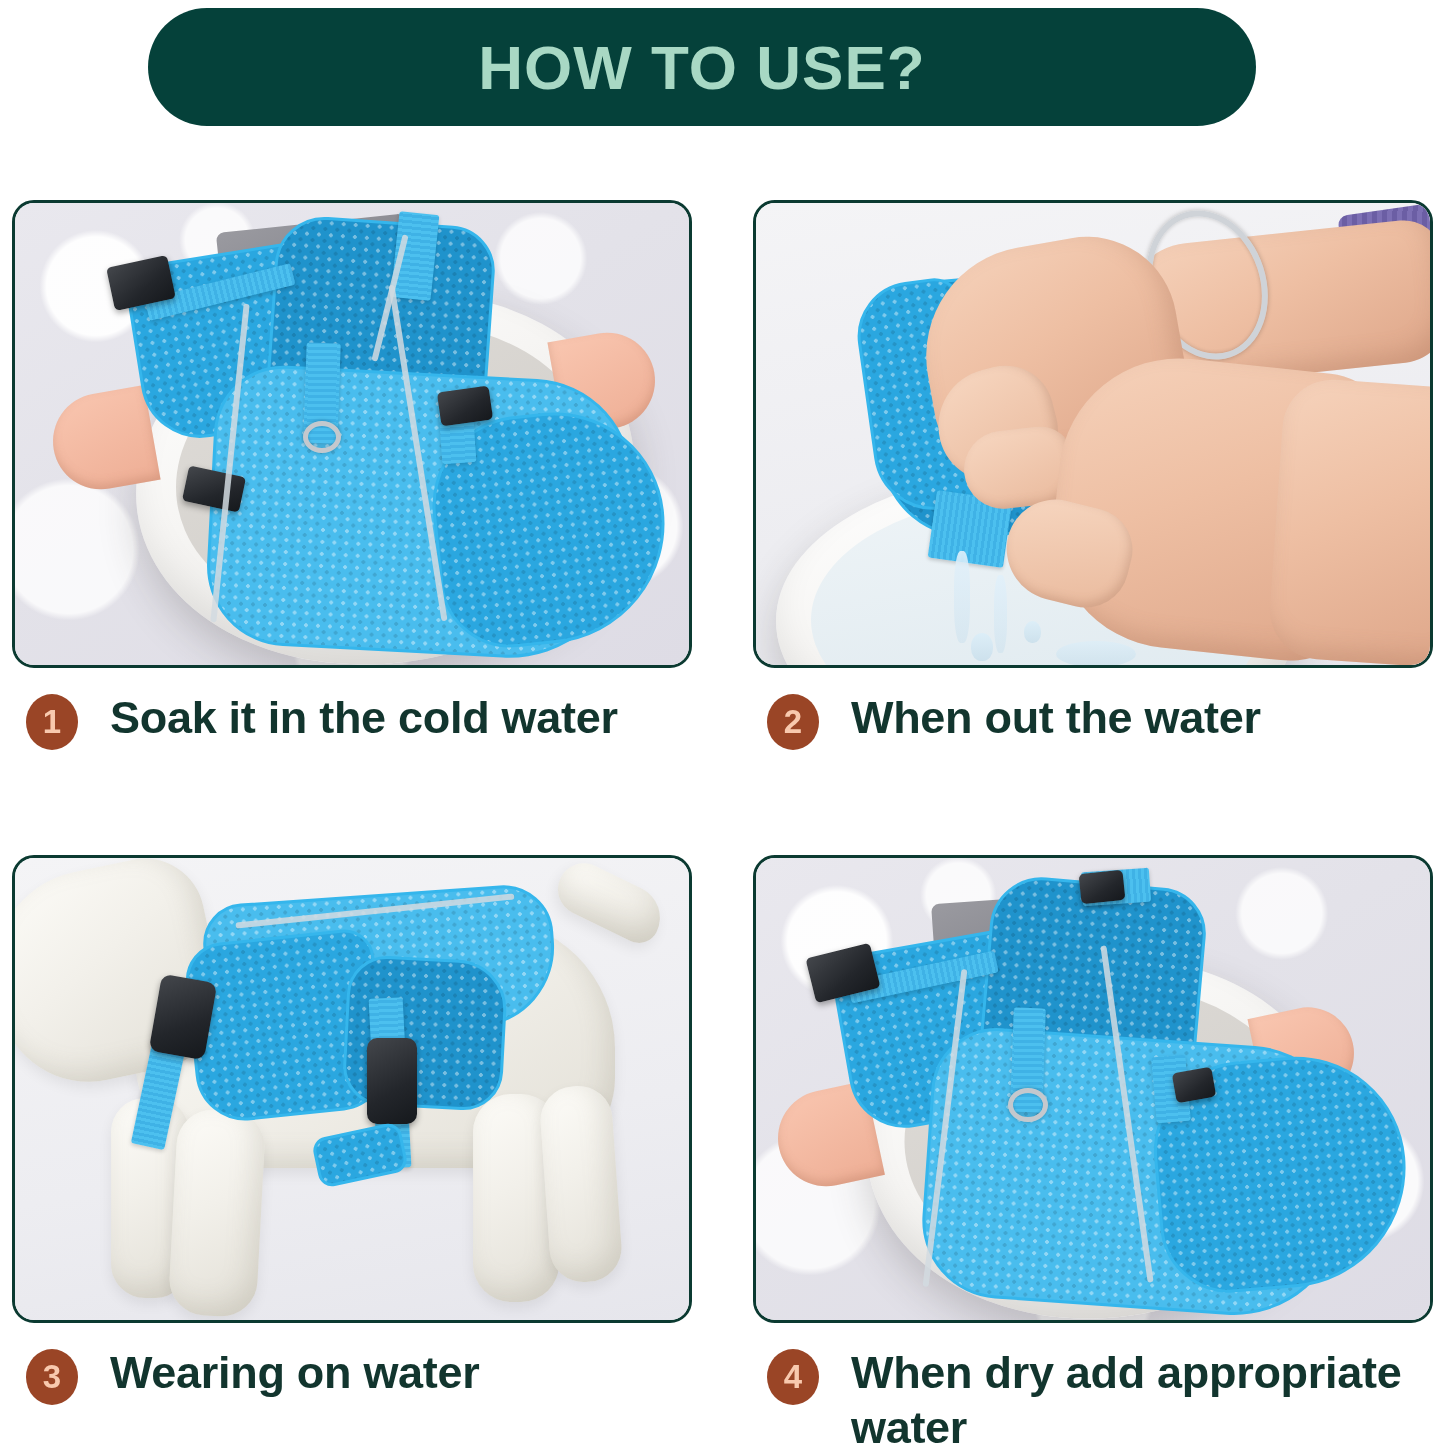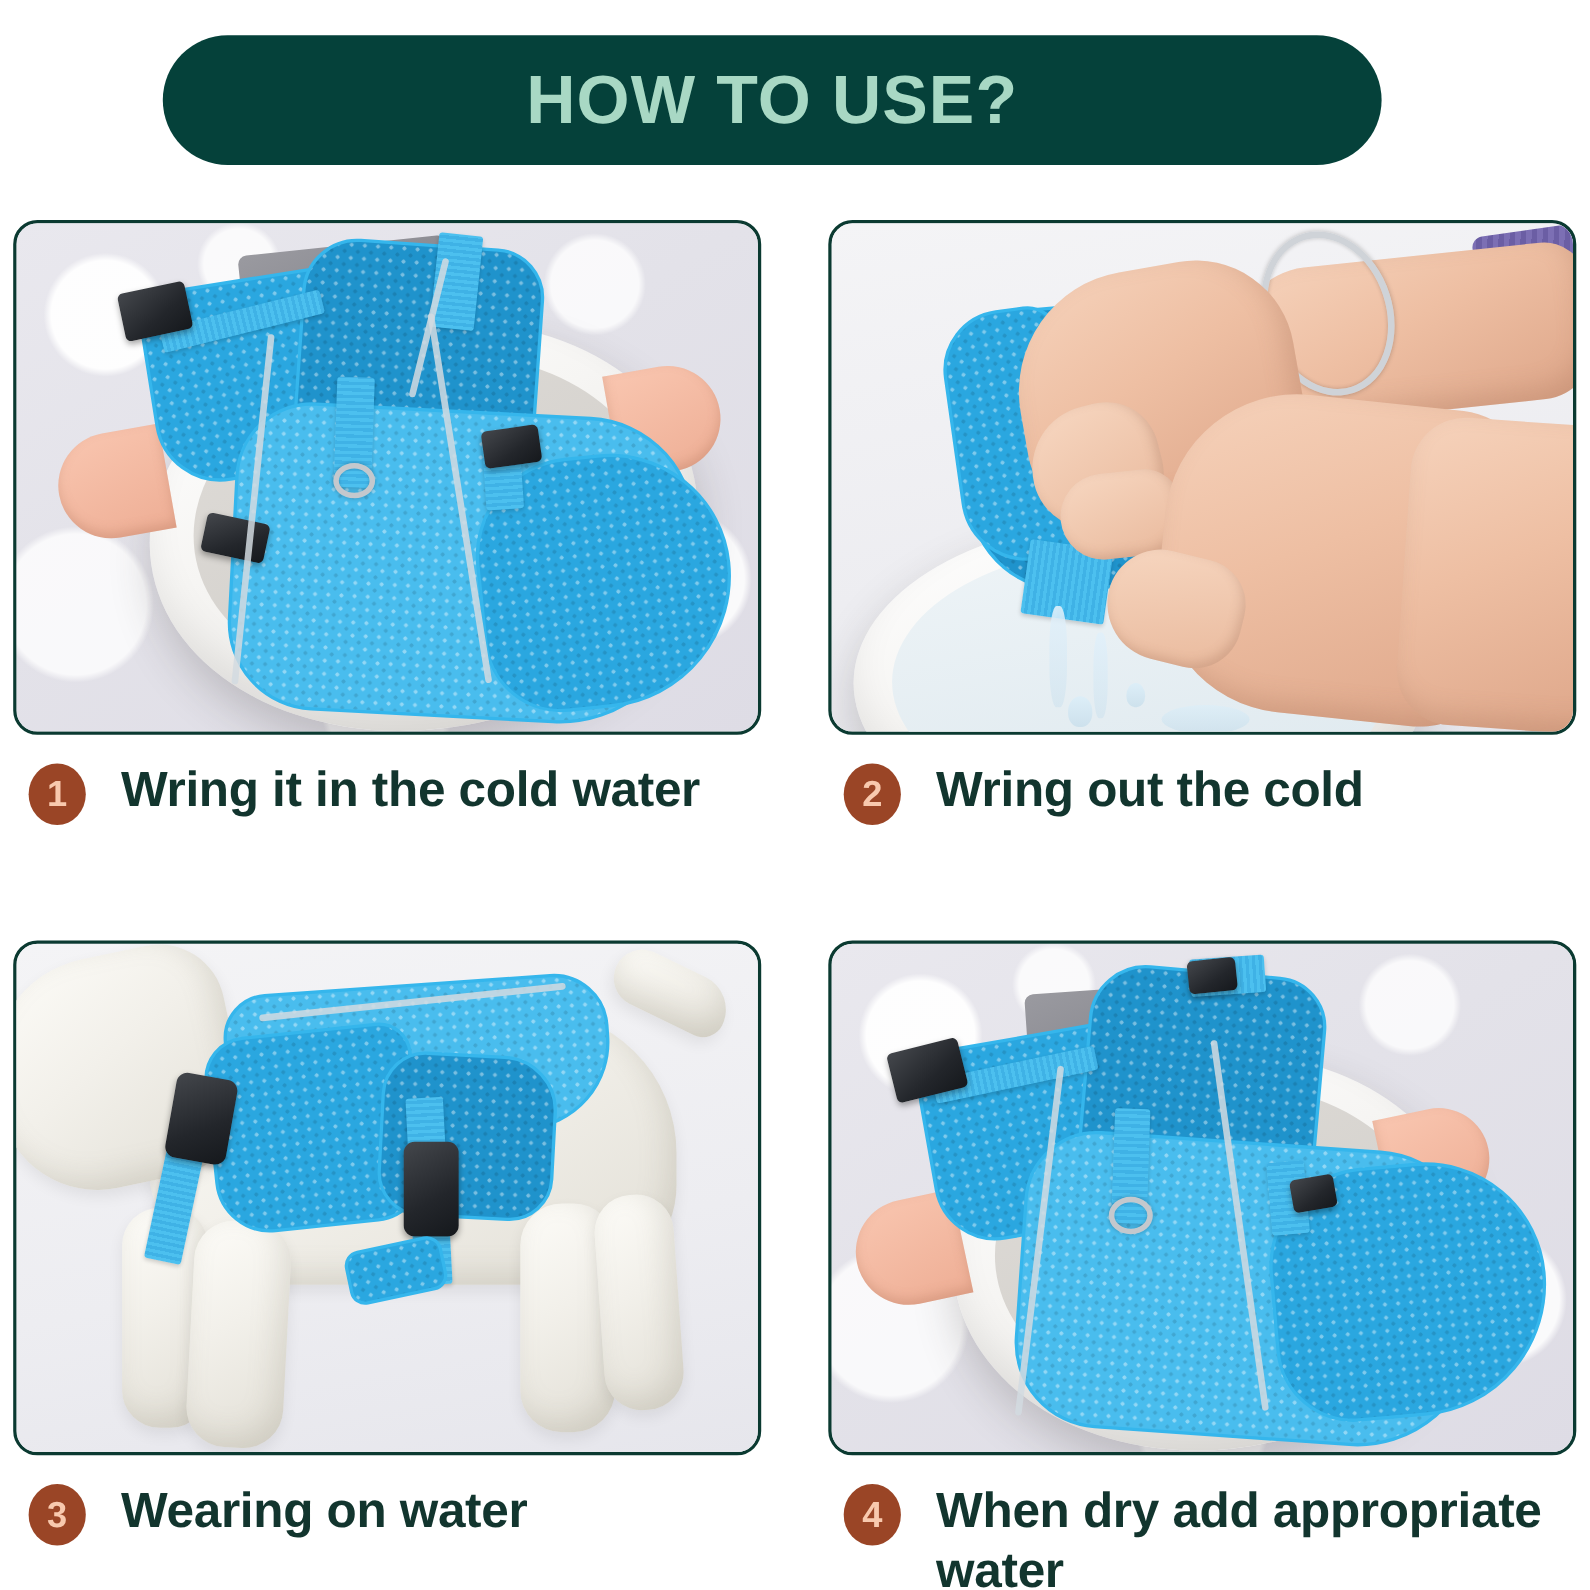--- a/index.html
+++ b/index.html
@@ -10,21 +10,21 @@
     background: #ffffff;
     font-family: "Liberation Sans", sans-serif;
     overflow: hidden;
     position: relative;
   }
 
   
   .banner {
     position: absolute;
     left: 148px;
-    top: 32px;
+    top: 8px;
     width: 1108px;
     height: 118px;
     background: #05413A;
     border-radius: 62px;
     display: flex;
     align-items: center;
     justify-content: center;
   }
   .banner-title {
     color: #A8D8C4;
@@ -251,21 +251,21 @@
         <div class="buckle" style="left:424px; top:186px; width:52px; height:34px; transform:rotate(-8deg);"></div>
         <div class="buckle" style="left:170px; top:268px; width:58px; height:36px; transform:rotate(12deg);"></div>
 
         <div class="reflect" style="left:212px; top:100px; width:6px; height:320px; border-radius:6px; transform:rotate(6deg);"></div>
         <div class="reflect" style="left:400px; top:80px; width:6px; height:340px; border-radius:6px; transform:rotate(-9deg);"></div>
         <div class="reflect" style="left:372px; top:30px; width:6px; height:130px; border-radius:6px; transform:rotate(14deg);"></div>
       </div>
     </div>
     <div class="caption">
       <div class="badge">1</div>
-      <div class="caption-text">Wring it in the cold water</div>
+      <div class="caption-text">Soak it in the cold water</div>
     </div>
   </div>
 
   <div class="step s2">
     <div class="photo">
       <div class="scene">
         <div class="bg-plain"></div>
 
         <div class="basin" style="left:20px; top:268px; width:520px; height:300px;"></div>
         <div class="basin-inner" style="left:55px; top:292px; width:450px; height:250px; background:linear-gradient(170deg,#eef4f7 0%,#dde8ee 100%);"></div>
@@ -292,21 +292,21 @@
 
         <div class="waterstream" style="left:198px; top:348px; width:16px; height:92px;"></div>
         <div class="waterstream" style="left:238px; top:372px; width:13px; height:78px;"></div>
         <div class="waterdrop" style="left:215px; top:430px; width:22px; height:28px;"></div>
         <div class="waterdrop" style="left:268px; top:418px; width:17px; height:22px;"></div>
         <div class="waterdrop" style="left:300px; top:438px; width:80px; height:26px; border-radius:50%; opacity:.8;"></div>
       </div>
     </div>
     <div class="caption">
       <div class="badge">2</div>
-      <div class="caption-text">Wring out the cold</div>
+      <div class="caption-text">When out the water</div>
     </div>
   </div>
 
   <div class="step s3">
     <div class="photo">
       <div class="scene">
         <div class="bg-plain"></div>
 
         <div class="dogpart" style="left:120px; top:60px; width:480px; height:250px; border-radius:120px 130px 90px 110px;"></div>
         <div class="dogpart" style="left:-20px; top:10px; width:220px; height:210px; border-radius:100px 60px 70px 90px; transform:rotate(-12deg);"></div>

